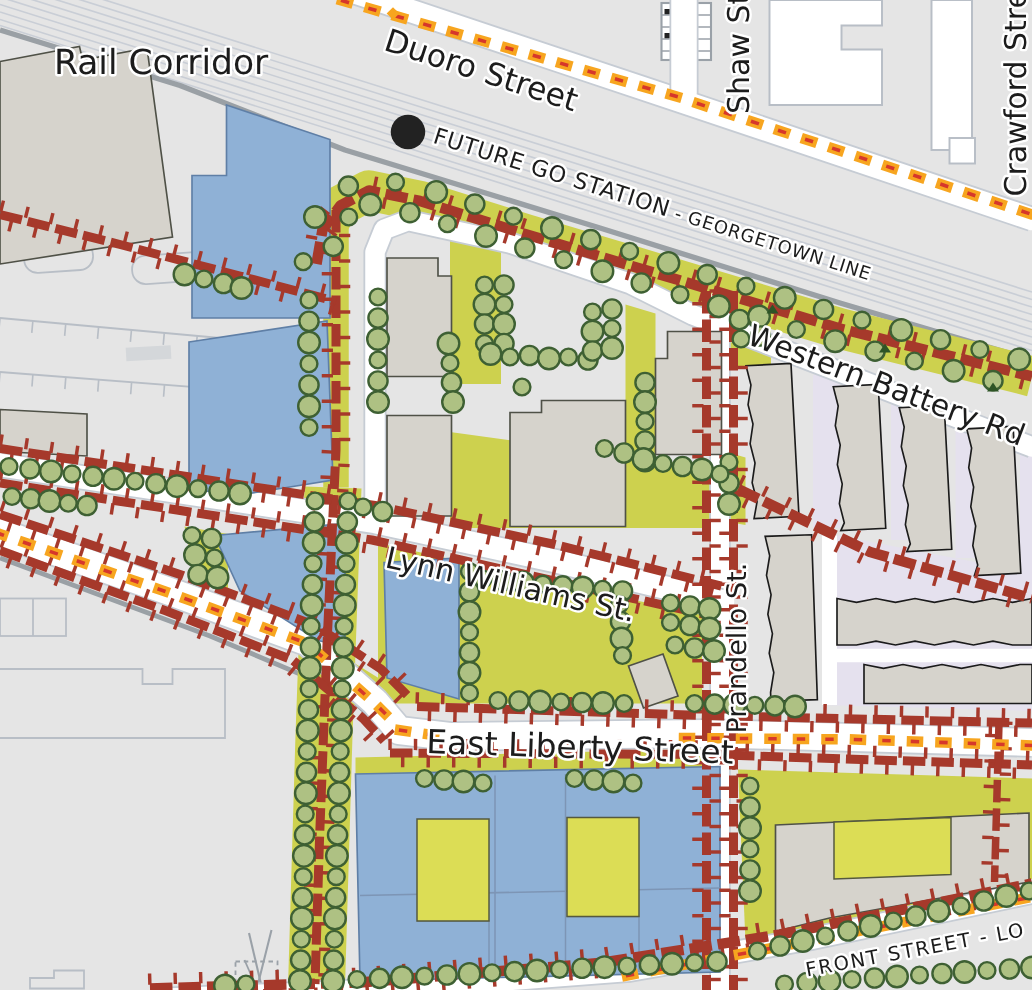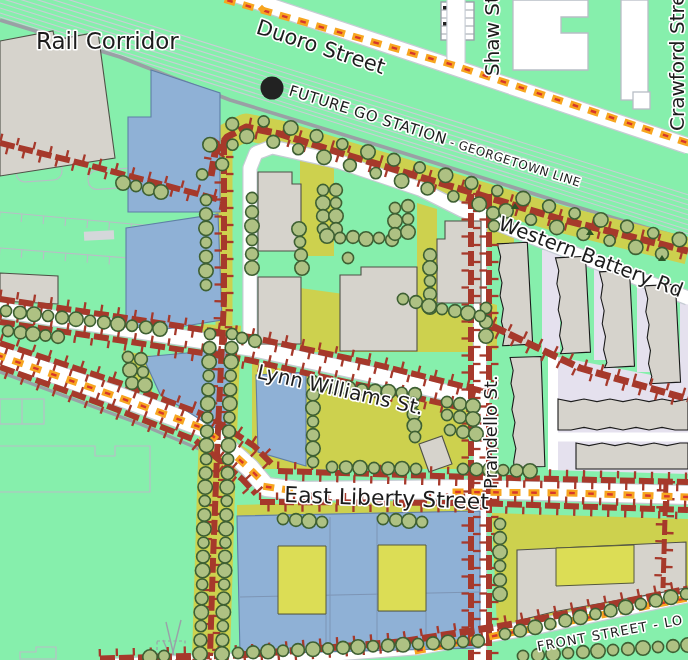--- a/index.html
+++ b/index.html
@@ -1,16 +1,16 @@
 <!DOCTYPE html>
 <html><head>
 <meta charset="utf-8">
 <style>
   html,body{margin:0;padding:0;background:#fff;}
-  #stage{width:688px;height:660px;position:relative;overflow:hidden;background:#86efac;}
+  #stage{width:688px;height:660px;position:relative;overflow:hidden;background:#e5e5e5;}
   svg{display:block;}
   text{font-family:"DejaVu Sans","Liberation Sans",sans-serif;fill:#1c1c1c;
        paint-order:stroke;stroke:#ffffff;stroke-width:3.2px;stroke-linejoin:round;}
   .lbl-go{letter-spacing:.5px;}
 </style>
 </head>
 <body>
 
 <div id="stage">
 <svg id="map" width="688" height="660" viewBox="0 0 688 660">

